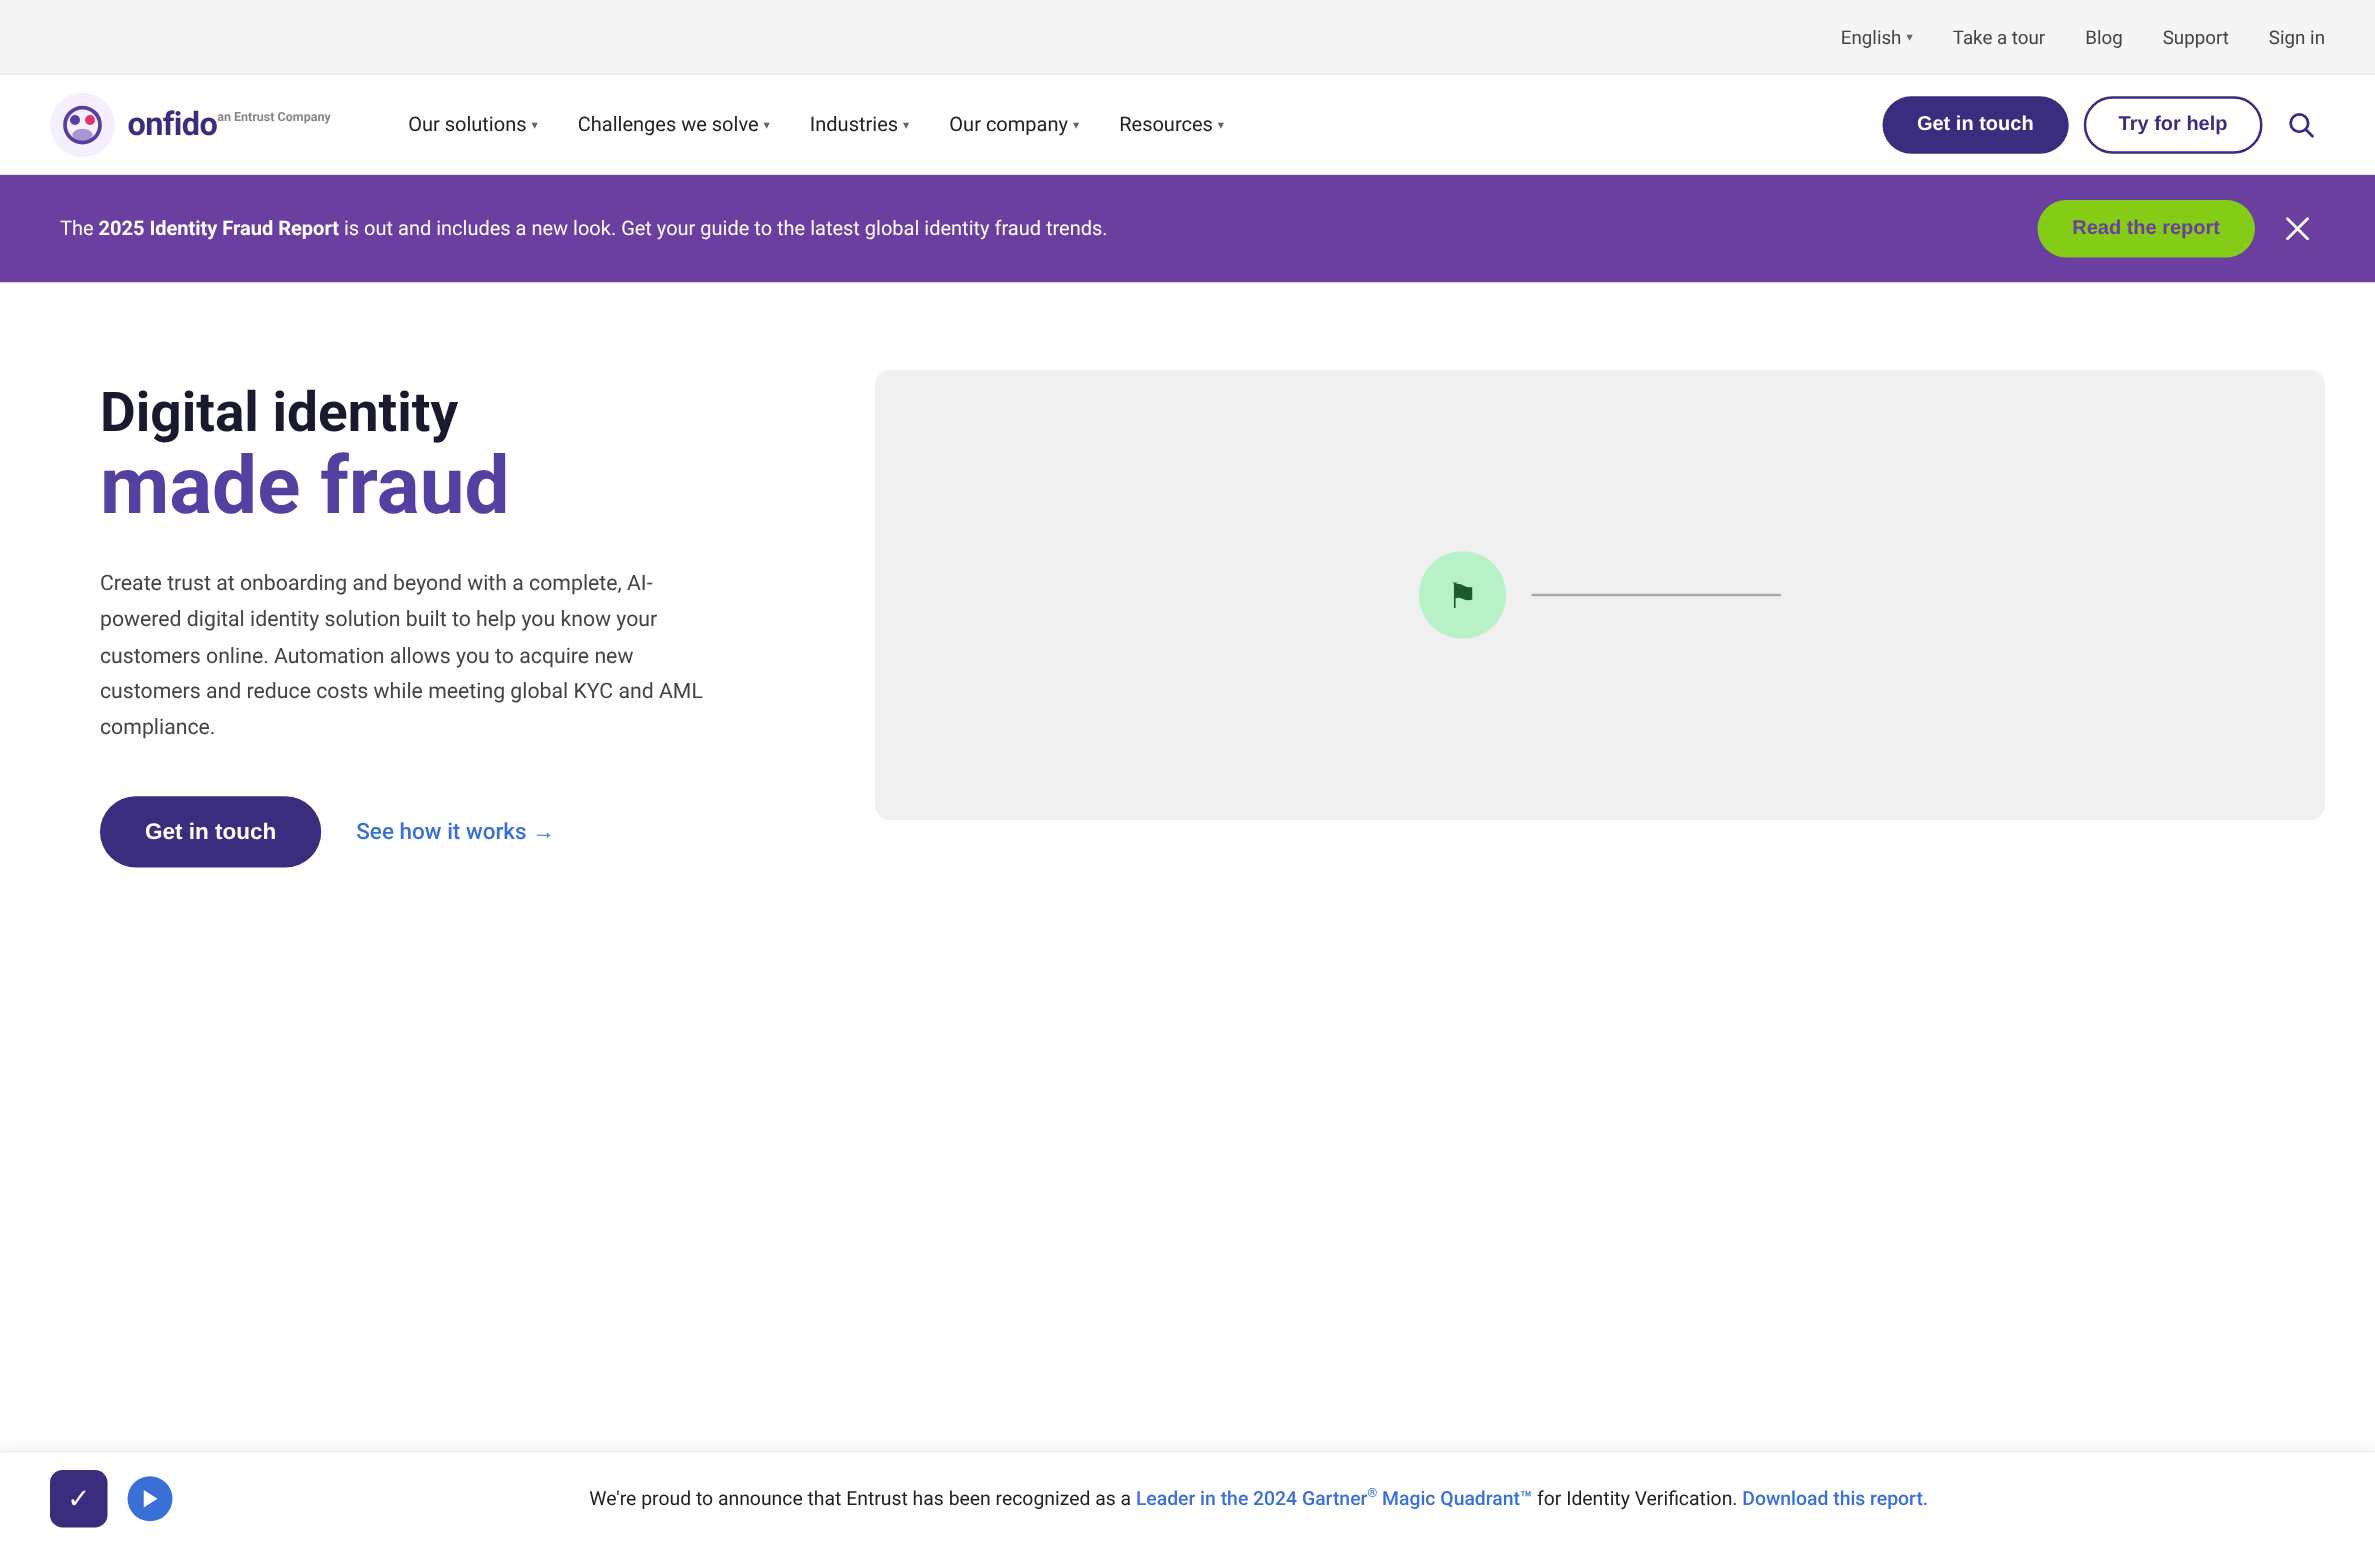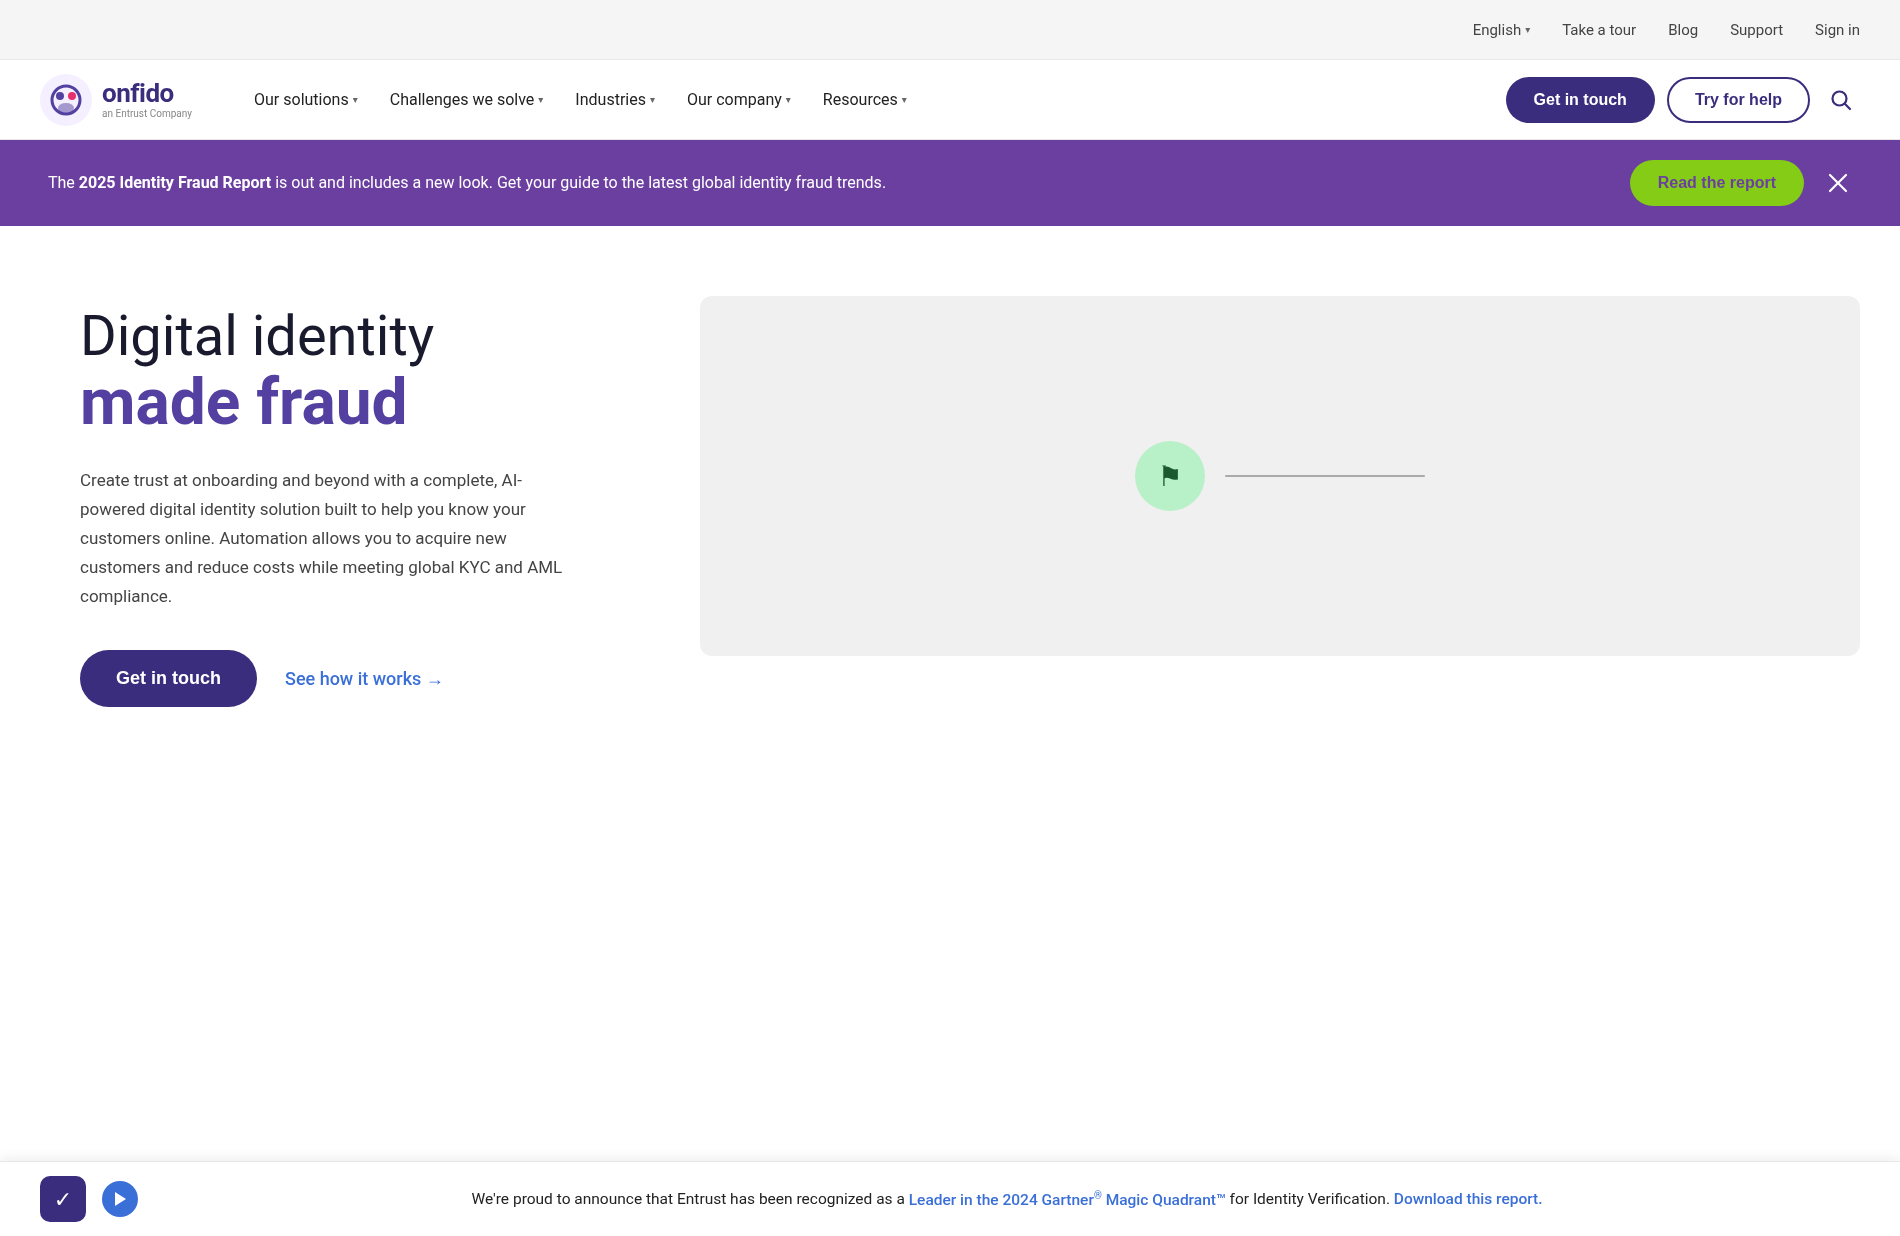--- a/index.html
+++ b/index.html
@@ -55,33 +55,34 @@
       margin-right: 48px;
       text-decoration: none;
       flex-shrink: 0;
     }
     .logo-icon {
       width: 52px;
       height: 52px;
     }
     .logo-text {
       display: flex;
-      flex-direction: column;
+      flex-direction: row;
     }
     .logo-name {
       font-size: 26px;
       font-weight: 700;
       color: #3a2d7d;
       line-height: 1;
       letter-spacing: -0.5px;
     }
     .logo-sub {
       font-size: 10px;
       color: #888;
       margin-top: 2px;
+      font-weight: bold;
     }
 
     .nav-items {
       display: flex;
       align-items: flex-end;
       gap: 4px;
       flex: 1;
     }
     .nav-item {
       display: flex;
@@ -192,22 +193,22 @@
       padding: 60px 40px 40px 80px;
       min-height: 580px;
       background: #fff;
       gap: 40px;
     }
     .hero-content {
       flex: 0 0 580px;
       padding-top: 20px;
     }
     .hero-title-black {
-      font-size: 56px;
-      font-weight: 400;
+      font-size: 44px;
+      font-weight: 700;
       color: #1a1a2e;
       line-height: 1.1;
       margin-bottom: 0;
     }
     .hero-title-purple {
       font-size: 64px;
       font-weight: 700;
       color: #5340a0;
       line-height: 1.1;
       margin-bottom: 28px;

